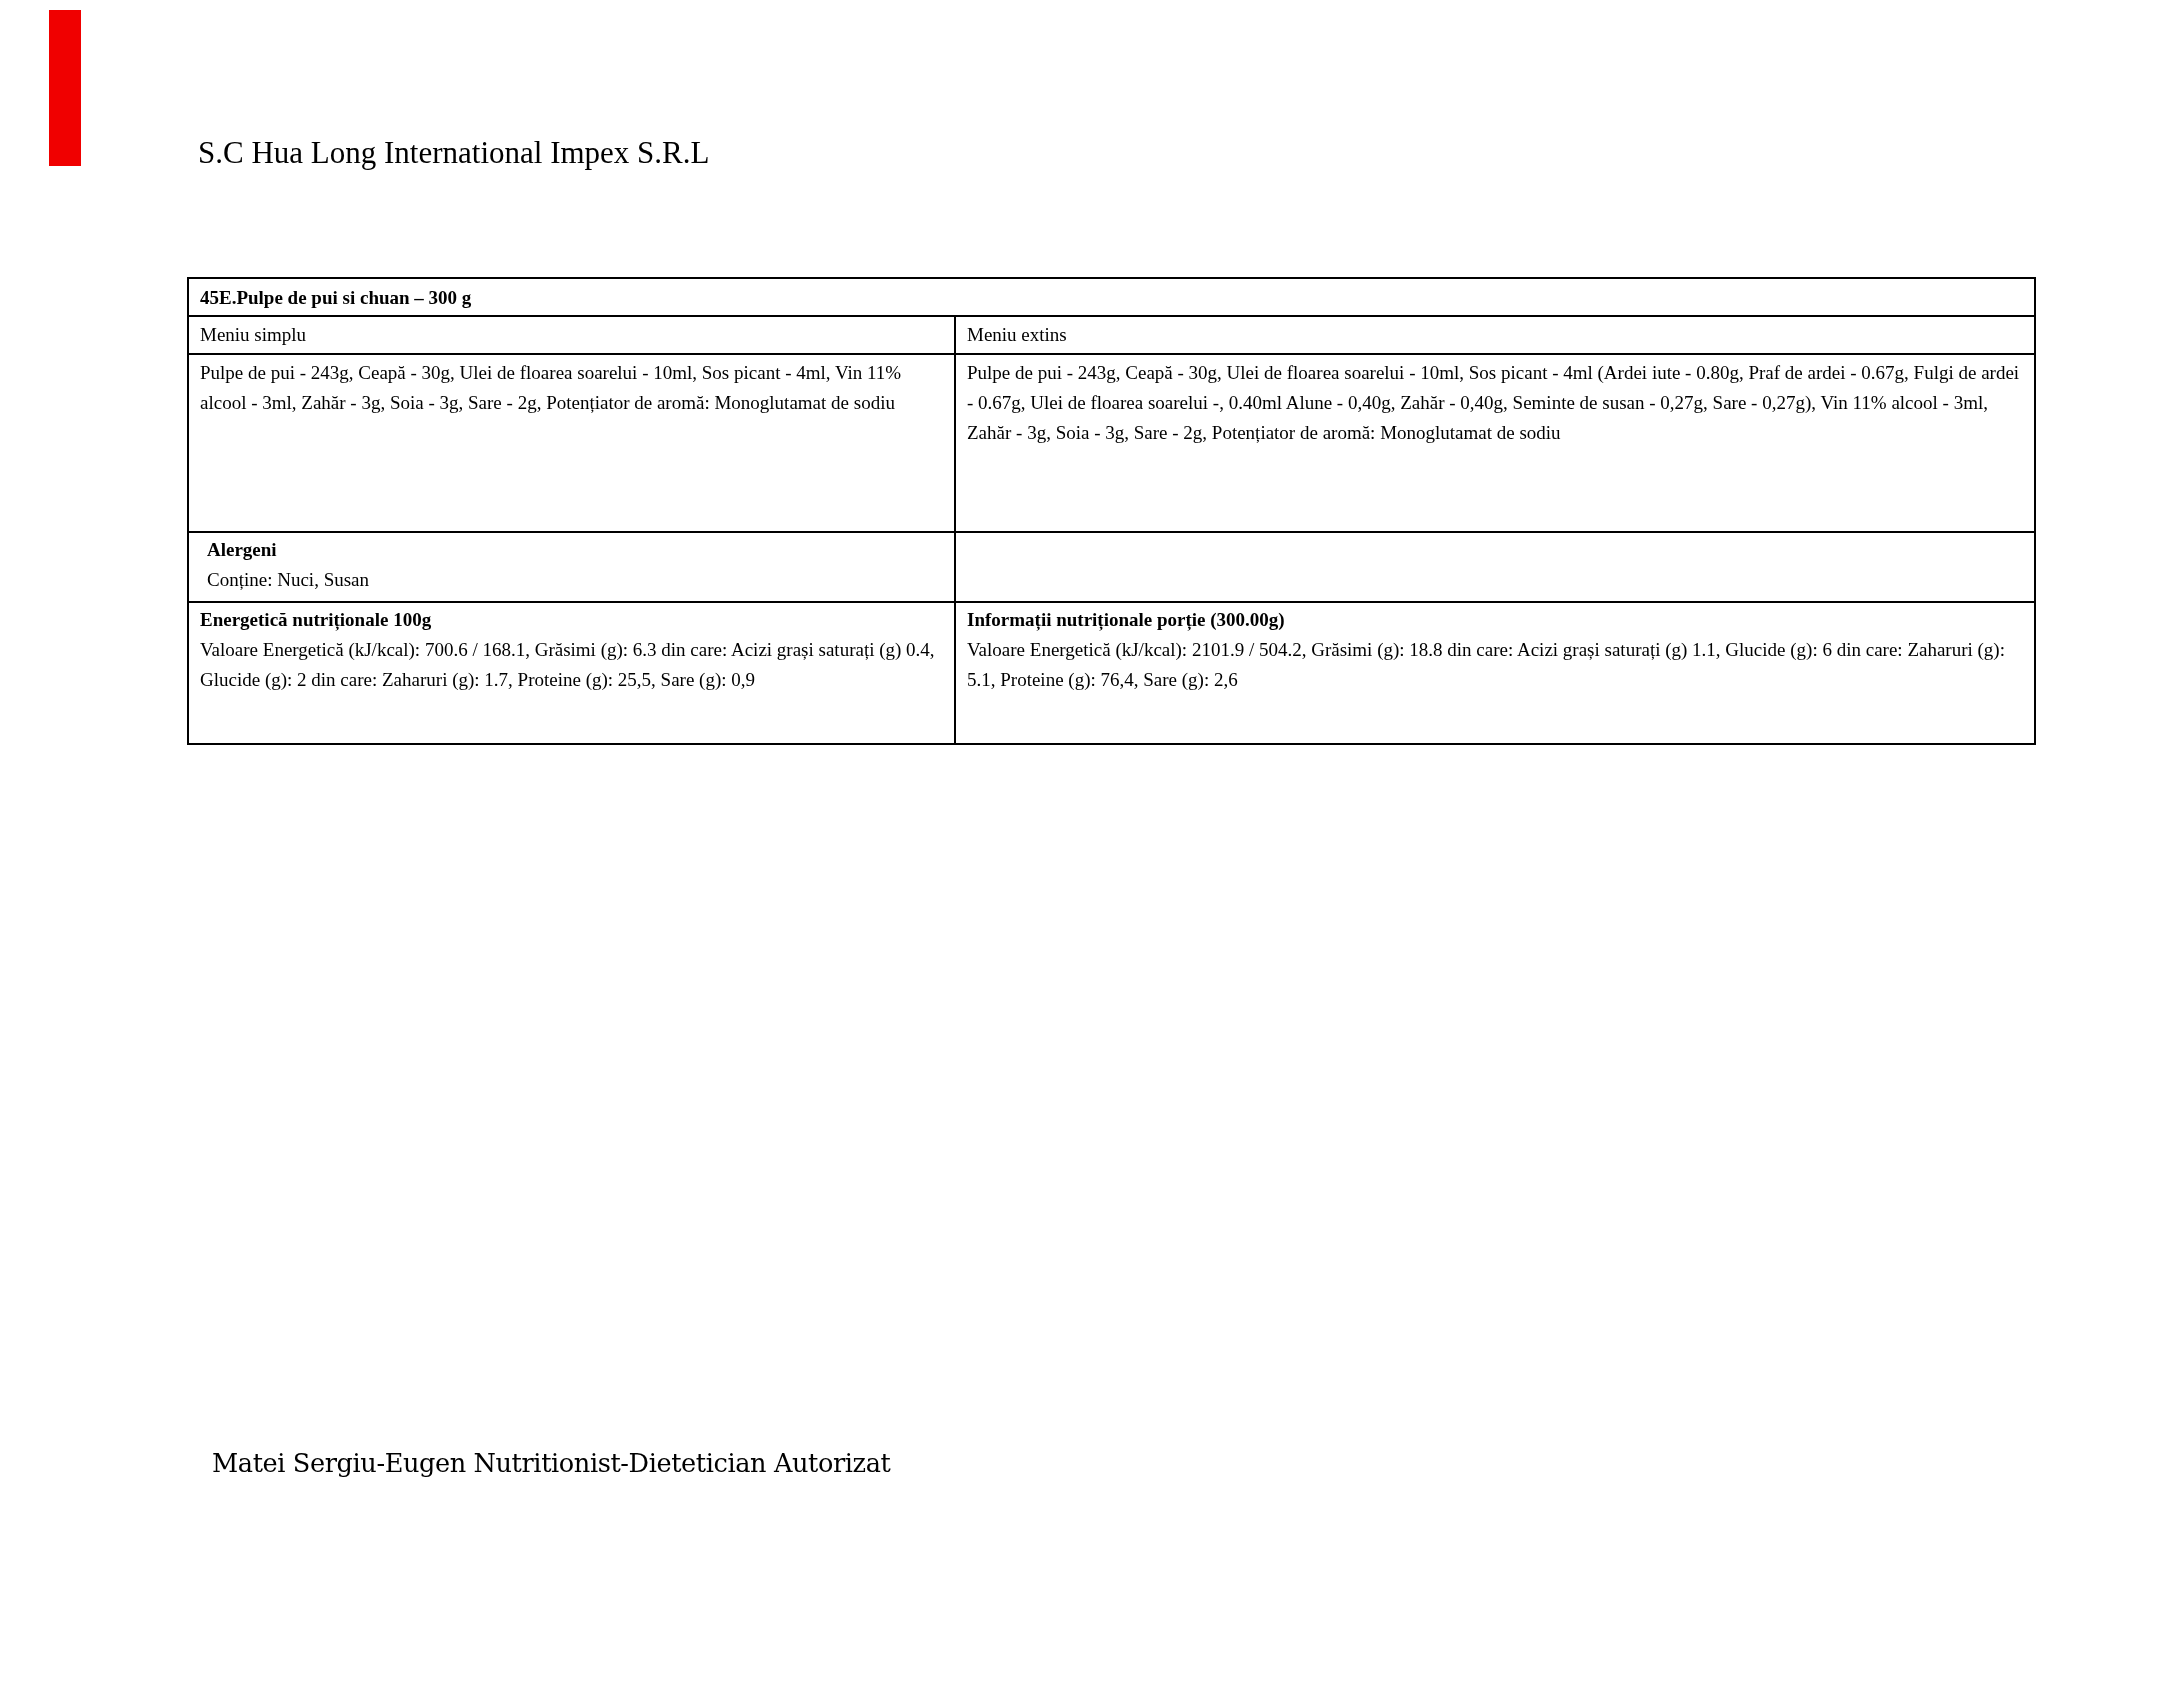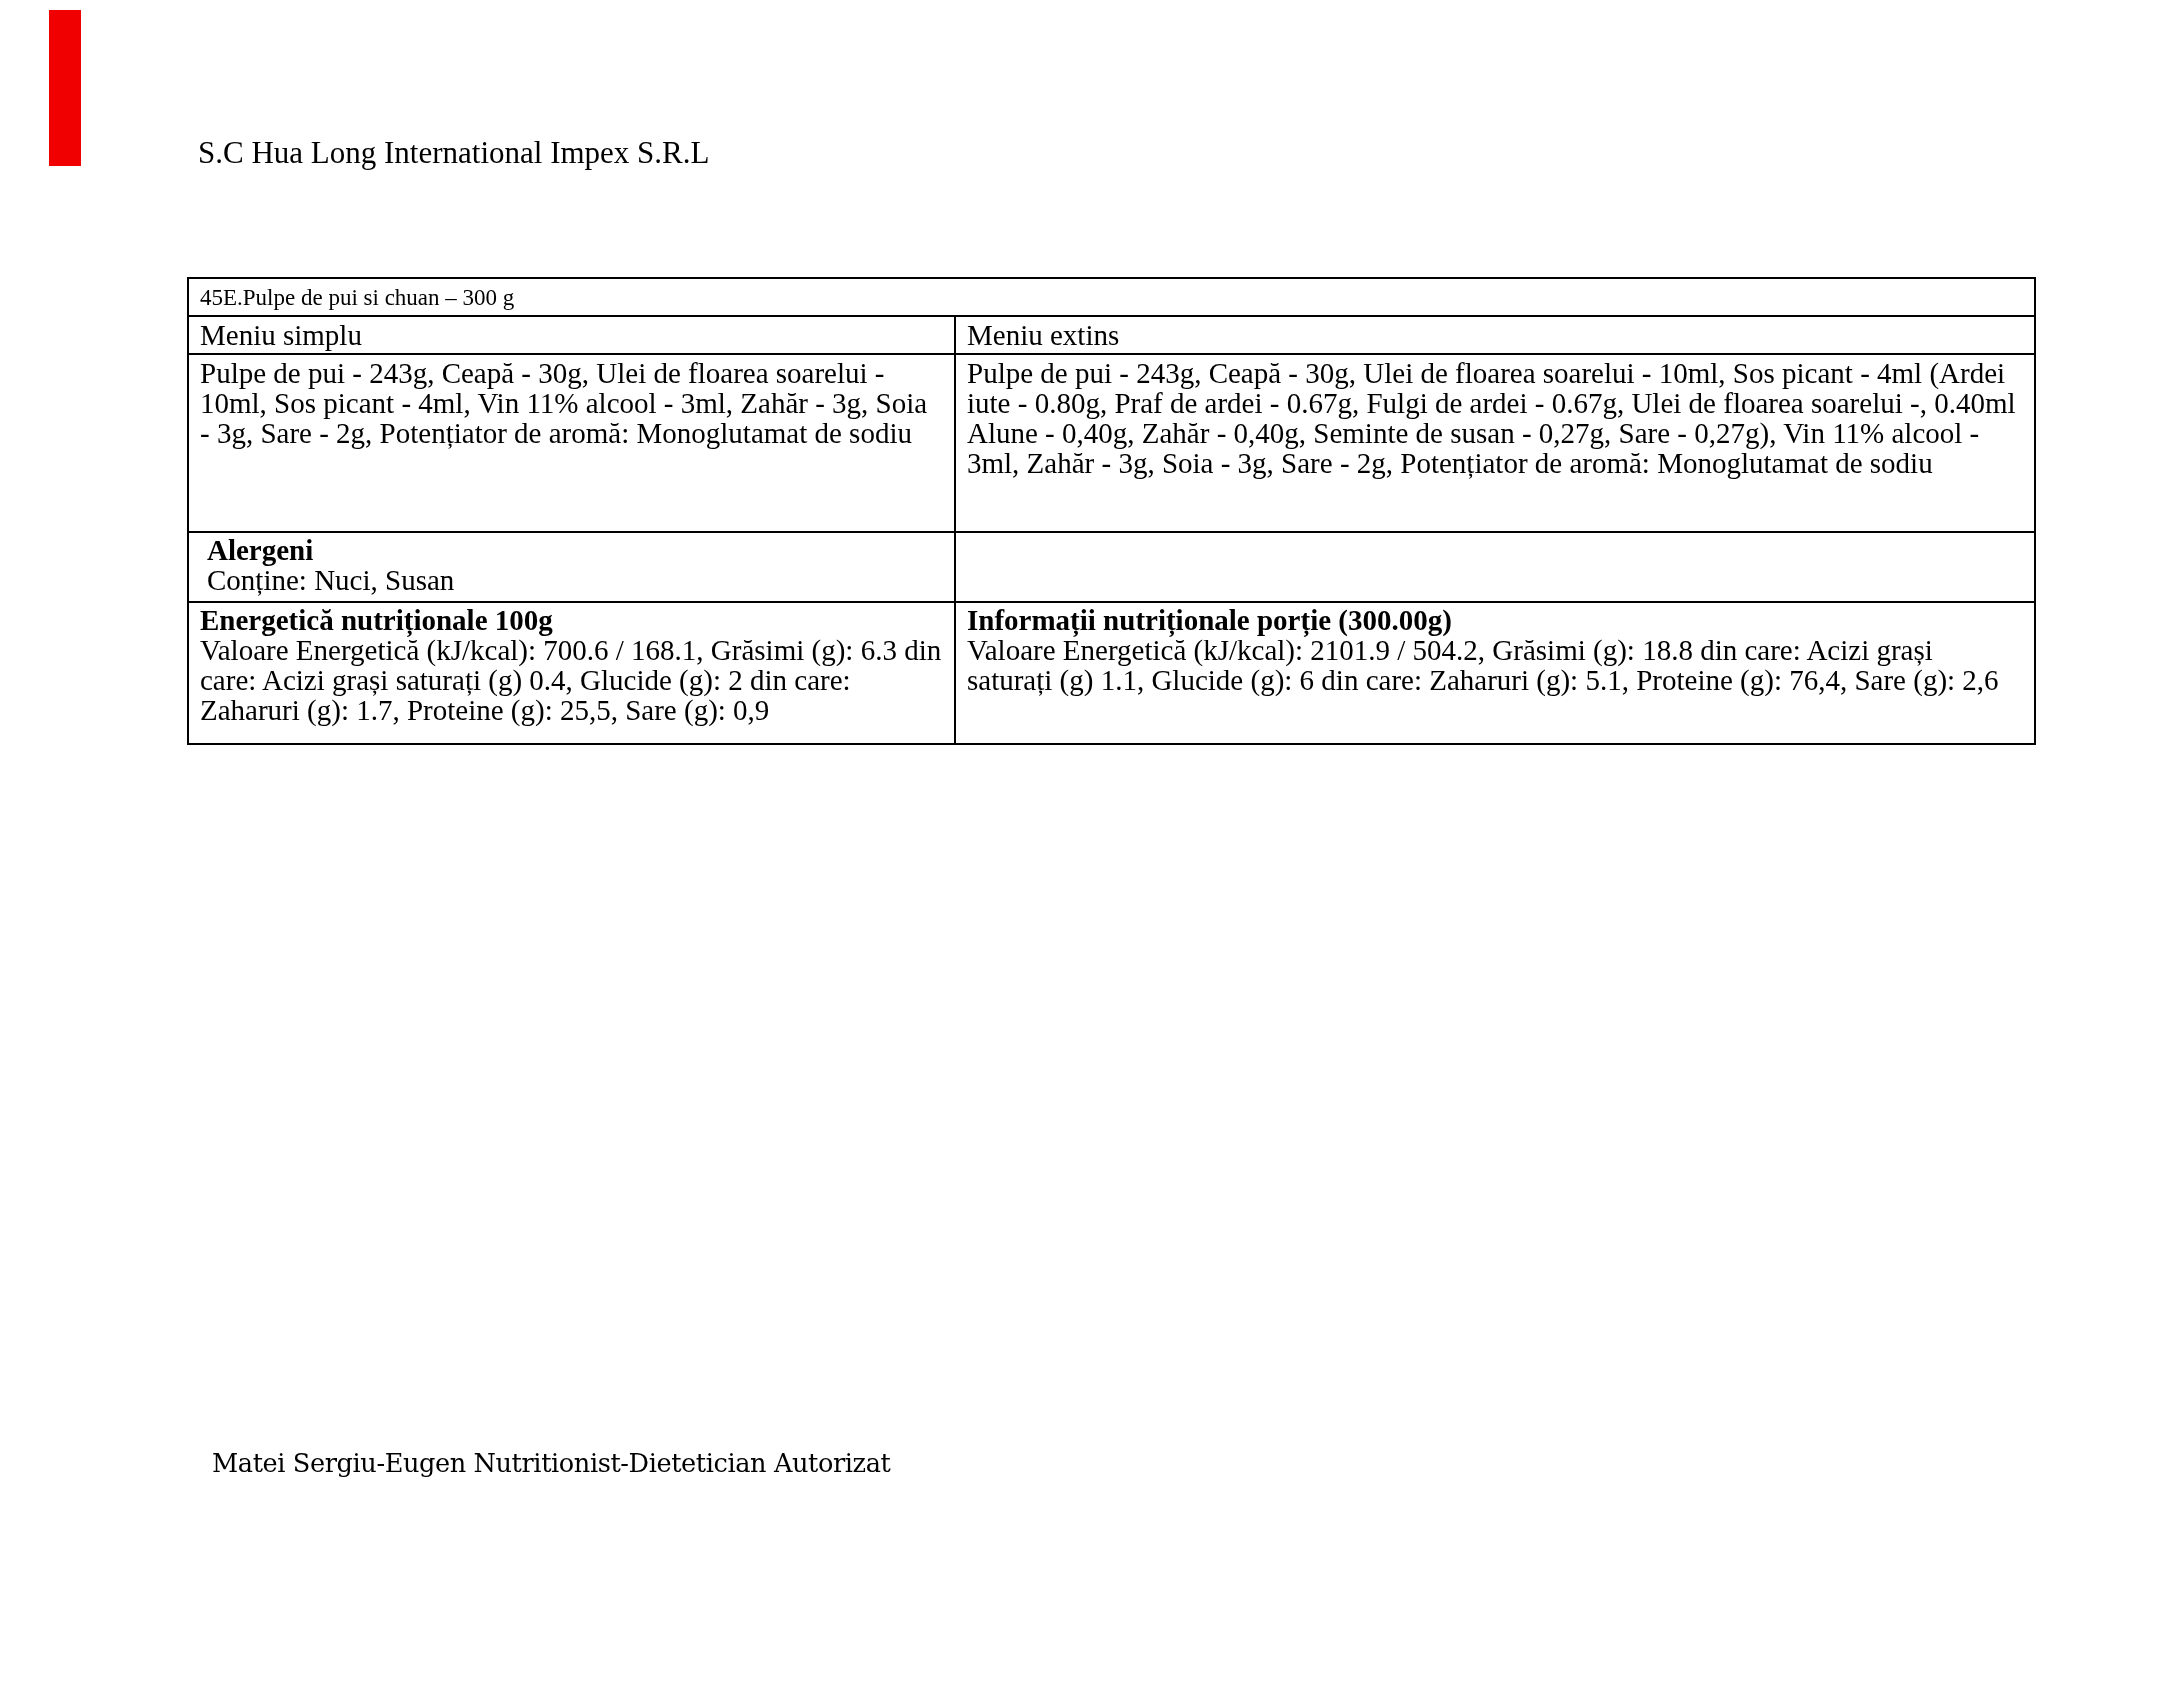--- a/index.html
+++ b/index.html
@@ -32,28 +32,28 @@
     left: 187px;
     top: 277px;
     width: 1847px;
     border-collapse: collapse;
     table-layout: fixed;
   }
   .menu-table td {
     border: 2.6px solid #000000;
     vertical-align: top;
     padding: 2.6px 10.2px 2.6px 11px;
-    font-size: 29px;
+    font-size: 19px;
     line-height: 30px;
     overflow: hidden;
   }
   .menu-table tr.row-title td {
     height: 29px;
-    font-weight: normal;
-    font-size: 23px;
+    font-weight: bold;
+    font-size: 19px;
     line-height: 31px;
   }
   .menu-table tr.row-colheads td { height: 31px; }
   .menu-table tr.row-ingredients td { height: 170px; }
   .menu-table tr.row-allergens td { height: 63px; padding-left: 18px; }
   .menu-table tr.row-nutrition td { height: 135px; }
   .cell-title { font-weight: bold; }
   .signature {
     position: absolute;
     left: 212px;

